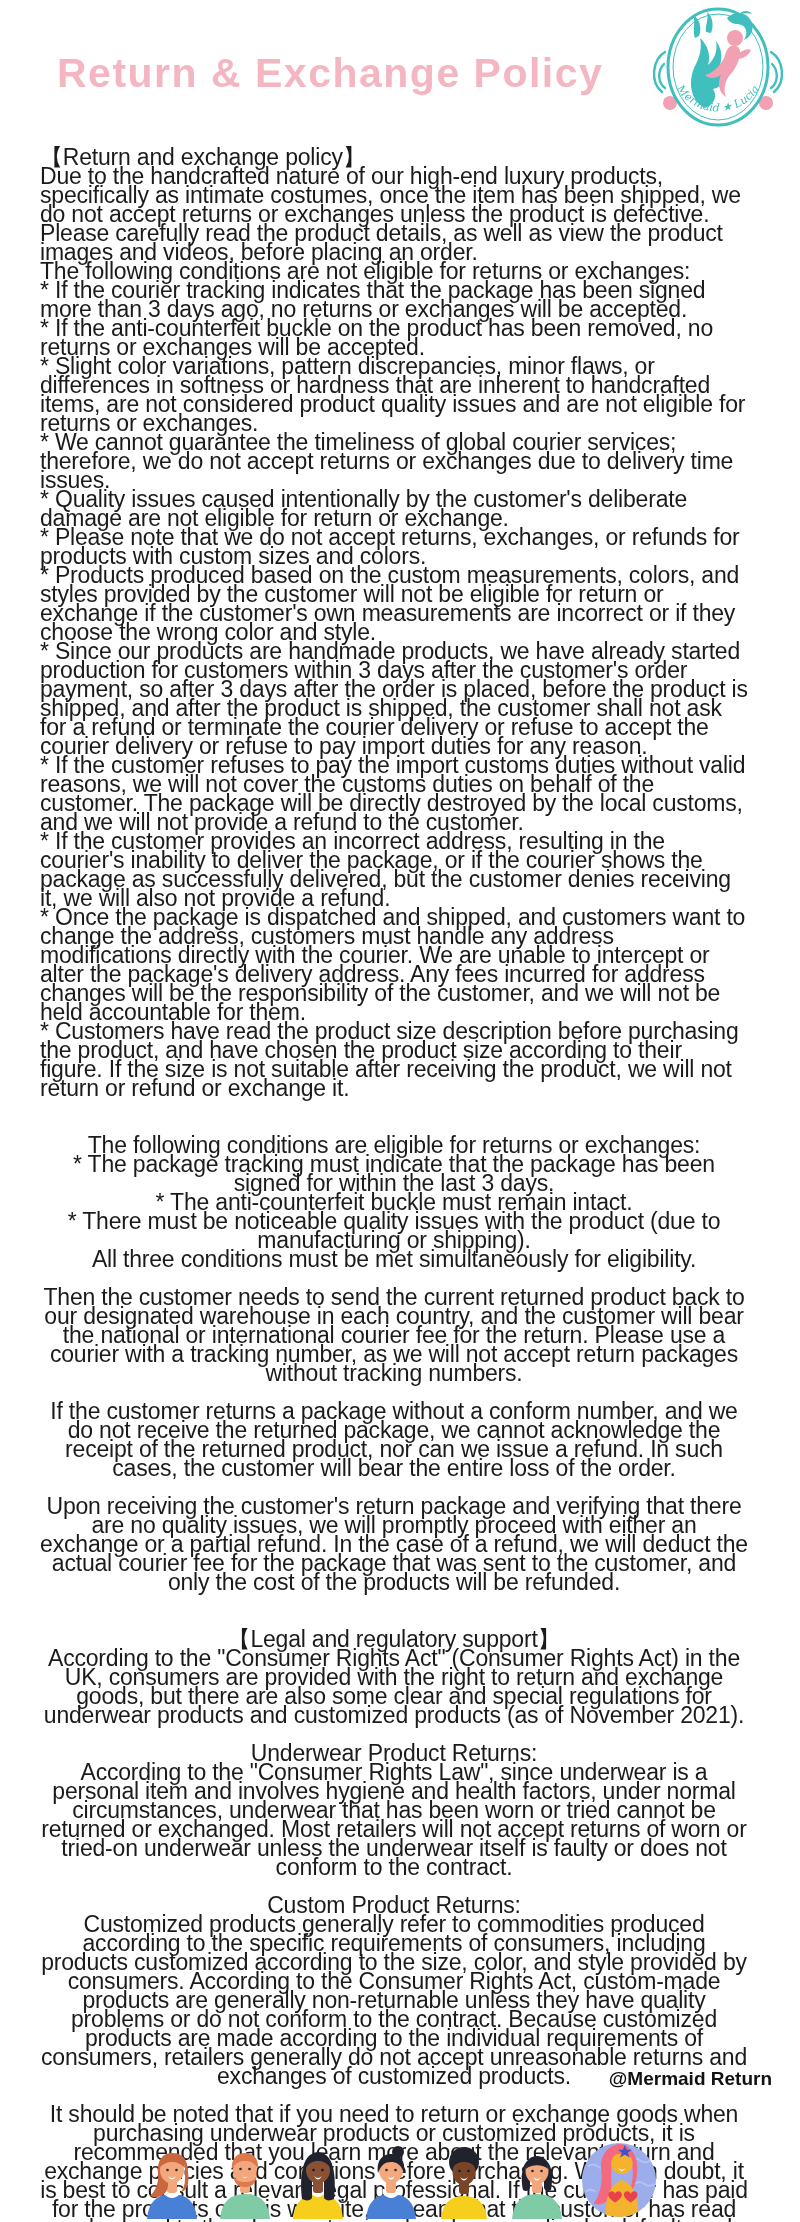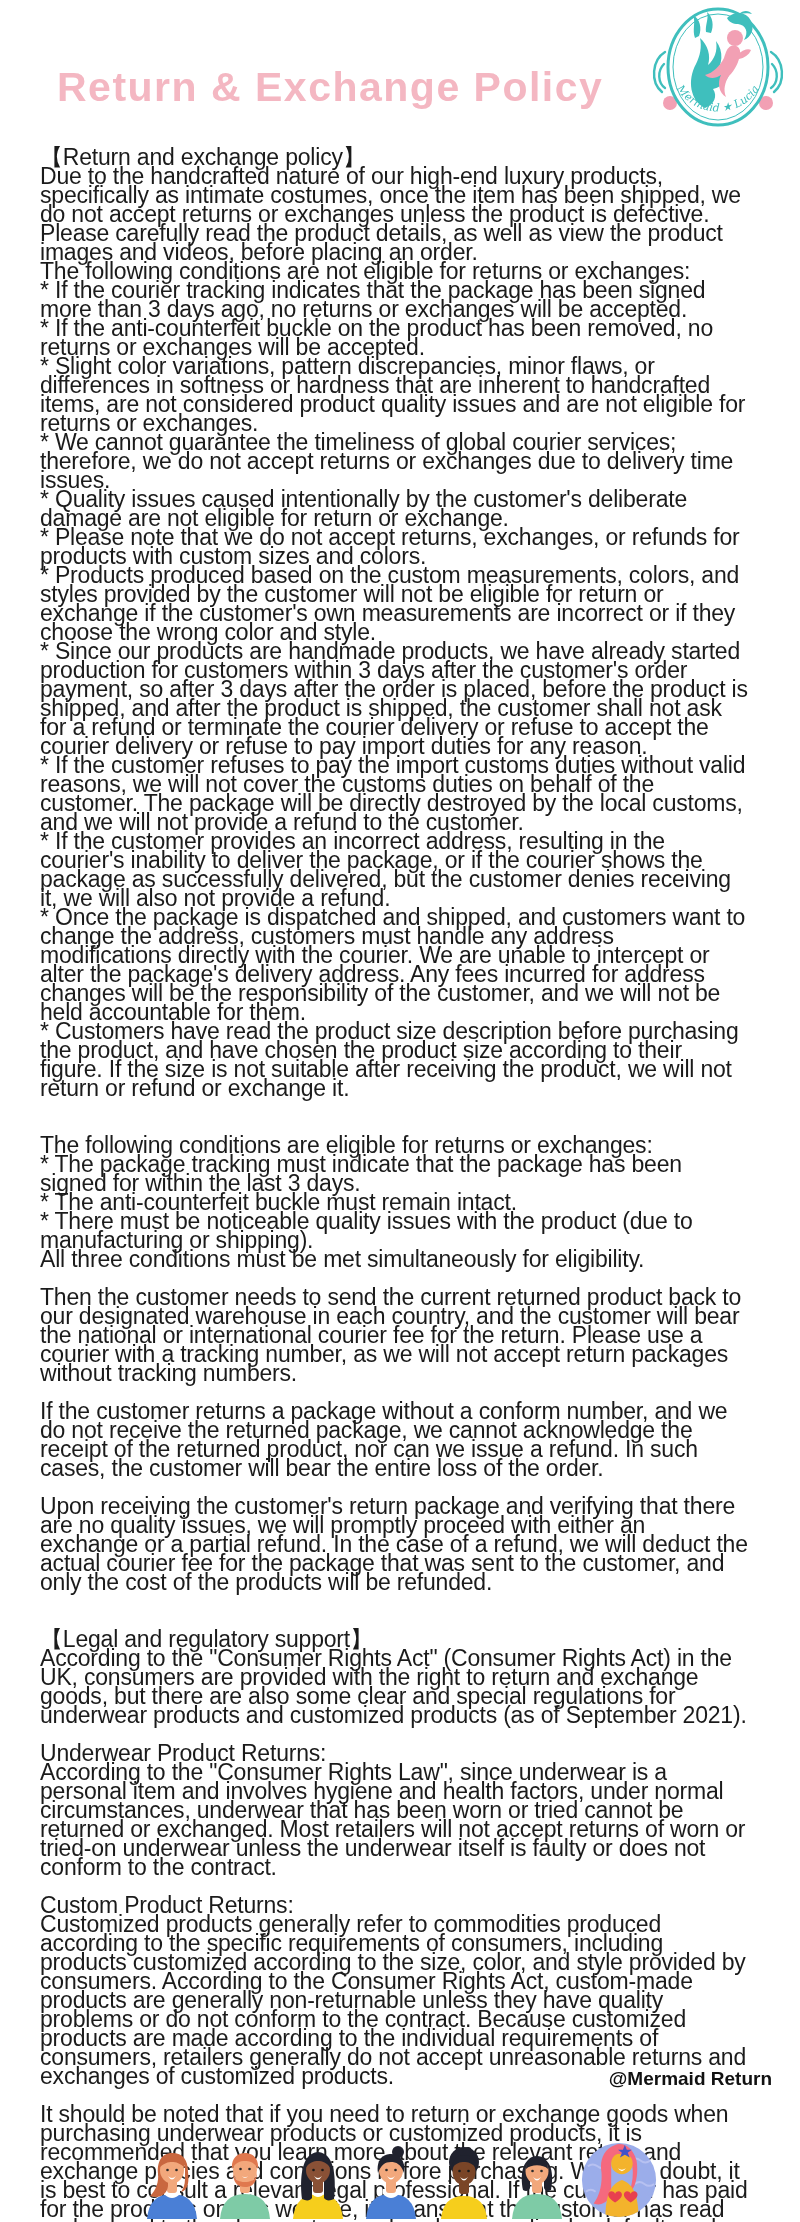--- a/index.html
+++ b/index.html
@@ -1,40 +1,40 @@
 <!DOCTYPE html>
 <html style="--title-pink: #f4b7c2; --logo-teal: #3fbfbd; --logo-pink: #f2a0b4; --text-color: #1b1b1b;"><head>
 <meta charset="utf-8">
 <style>
   html,body{margin:0;padding:0;}
   body{
     width:800px;height:2222px;position:relative;background:#ffffff;
     font-family:"Liberation Sans", sans-serif;overflow:hidden;
   }
   .page-title{
-    position:absolute;left:57px;top:64px;margin:0;
+    position:absolute;left:57px;top:50px;margin:0;
     font-size:41px;font-weight:bold;letter-spacing:1.5px;
     color:var(--title-pink,#f4b7c2);
   }
   .brand-logo{position:absolute;left:643px;top:4px;width:150px;height:135px;}
   .tl{fill:var(--logo-teal,#3fbfbd);}
   .pk{fill:var(--logo-pink,#f2a0b4);}
   .tl-s{fill:none;stroke:var(--logo-teal,#3fbfbd);stroke-width:2.4;stroke-linecap:round;}
   .pk-s{fill:none;stroke:var(--logo-pink,#f2a0b4);stroke-width:1.4;stroke-linecap:round;}
   .logo-arc-text{
     font-family:"DejaVu Serif", serif;font-style:italic;font-size:11px;
     fill:var(--logo-teal,#3fbfbd);
   }
   .content{
     position:absolute;left:40px;top:148px;width:708px;
     font-size:23px;line-height:19px;letter-spacing:-0.2px;
     color:var(--text-color,#1b1b1b);
   }
   .content p{margin:0;white-space:pre-wrap;}
-  .content p + p{margin-top:19px;}
+  .content p + p{margin-top:19px;text-align:center;}
   .content p.gap2{margin-top:38px;}
   .signature{
     position:absolute;top:2068px;right:28px;margin:0;
     font-size:19px;font-weight:bold;color:#111111;
   }
   .avatar-row{
     position:absolute;top:2141px;left:0;width:800px;
     display:flex;justify-content:center;align-items:flex-end;gap:13px;
   }
   .avatar{width:60px;height:74px;display:block;}
@@ -104,21 +104,21 @@
 * Customers have read the product size description before purchasing the product, and have chosen the product size according to their figure. If the size is not suitable after receiving the product, we will not return or refund or exchange it.</p>
     <p class="gap2">The following conditions are eligible for returns or exchanges:
 * The package tracking must indicate that the package has been signed for within the last 3 days.
 * The anti-counterfeit buckle must remain intact.
 * There must be noticeable quality issues with the product (due to manufacturing or shipping).
 All three conditions must be met simultaneously for eligibility.</p>
     <p>Then the customer needs to send the current returned product back to our designated warehouse in each country, and the customer will bear the national or international courier fee for the return. Please use a courier with a tracking number, as we will not accept return packages without tracking numbers.</p>
     <p>If the customer returns a package without a conform number, and we do not receive the returned package, we cannot acknowledge the receipt of the returned product, nor can we issue a refund. In such cases, the customer will bear the entire loss of the order.</p>
     <p>Upon receiving the customer's return package and verifying that there are no quality issues, we will promptly proceed with either an exchange or a partial refund. In the case of a refund, we will deduct the actual courier fee for the package that was sent to the customer, and only the cost of the products will be refunded.</p>
     <p class="gap2">【Legal and regulatory support】
-According to the "Consumer Rights Act" (Consumer Rights Act) in the UK, consumers are provided with the right to return and exchange goods, but there are also some clear and special regulations for underwear products and customized products (as of September 2021).</p>
+According to the "Consumer Rights Act" (Consumer Rights Act) in the UK, consumers are provided with the right to return and exchange goods, but there are also some clear and special regulations for underwear products and customized products (as of November 2021).</p>
     <p>Underwear Product Returns:
 According to the "Consumer Rights Law", since underwear is a personal item and involves hygiene and health factors, under normal circumstances, underwear that has been worn or tried cannot be returned or exchanged. Most retailers will not accept returns of worn or tried-on underwear unless the underwear itself is faulty or does not conform to the contract.</p>
     <p>Custom Product Returns:
 Customized products generally refer to commodities produced according to the specific requirements of consumers, including products customized according to the size, color, and style provided by consumers. According to the Consumer Rights Act, custom-made products are generally non-returnable unless they have quality problems or do not conform to the contract. Because customized products are made according to the individual requirements of consumers, retailers generally do not accept unreasonable returns and exchanges of customized products.</p>
     <p>It should be noted that if you need to return or exchange goods when purchasing underwear products or customized products, it is recommended that you learn more about the relevant return and exchange policies and conditions before purchasing. When in doubt, it is best to consult a relevant legal professional. If the customer has paid for the products on this website, it means that the customer has read and agreed to the above return and exchange policy by default, and agrees to perform according to the above return and exchange instructions. Our company is located in the UK, and global orders must comply with UK laws and regulations.</p>
   </main>
 
   <p class="signature">@Mermaid Return</p>
 
   <div class="avatar-row">

